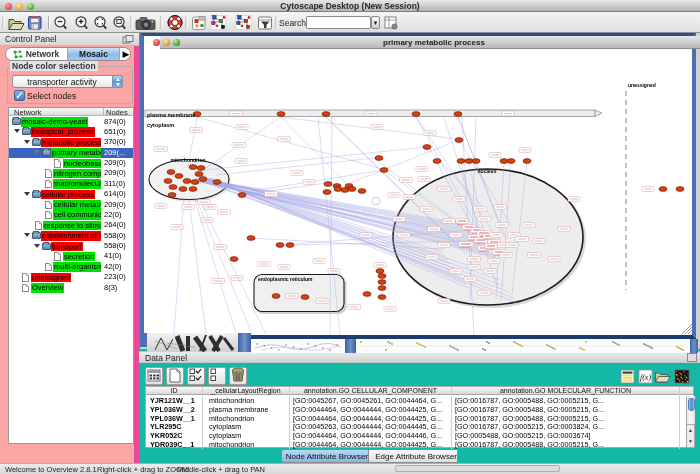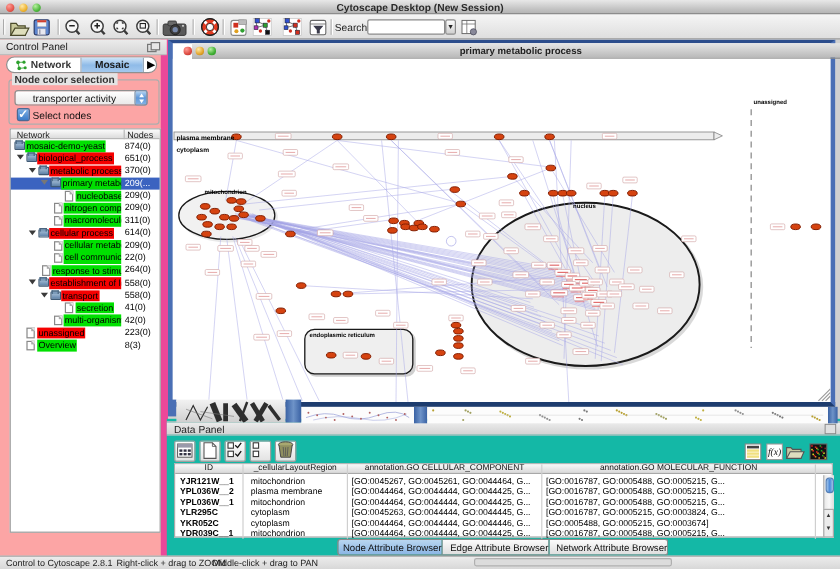--- a/index.html
+++ b/index.html
@@ -1058,20 +1058,19 @@
         <rect x="7" y="11" width="1.3" height="1.3" fill="#d82"></rect>
         <rect x="12" y="3" width="1.3" height="1.3" fill="#822"></rect>
         <rect x="5" y="6" width="1.3" height="1.3" fill="#d22"></rect>
         <rect x="10" y="9" width="1.3" height="1.3" fill="#2a2"></rect>
       </g>
     </svg>
   </div>
 <div class="abs" id="tabs">
   <div class="seg on" style="left:0;width:88px;border-radius:3px 0 0 3px">Node Attribute Browser</div>
   <div class="seg" style="left:88px;width:89px;border-left:none">Edge Attribute Browser</div>
-  <div class="seg" style="left:177px;width:99px;border-left:none;border-radius:0 3px 3px 0">Network Attribute Browser</div>
 </div>
 <div class="abs" id="status">
-  <span style="left:5px">Control to Cytoscape 2.8.1</span>
+  <span style="left:5px">Welcome to Overview 2.8.1</span>
   <span style="left:97px">Right-click + drag to ZOOM</span>
   <span style="left:177px">Middle-click + drag to PAN</span>
 </div>
 <div class="abs" id="statbox"></div>
 
 </body></html>

